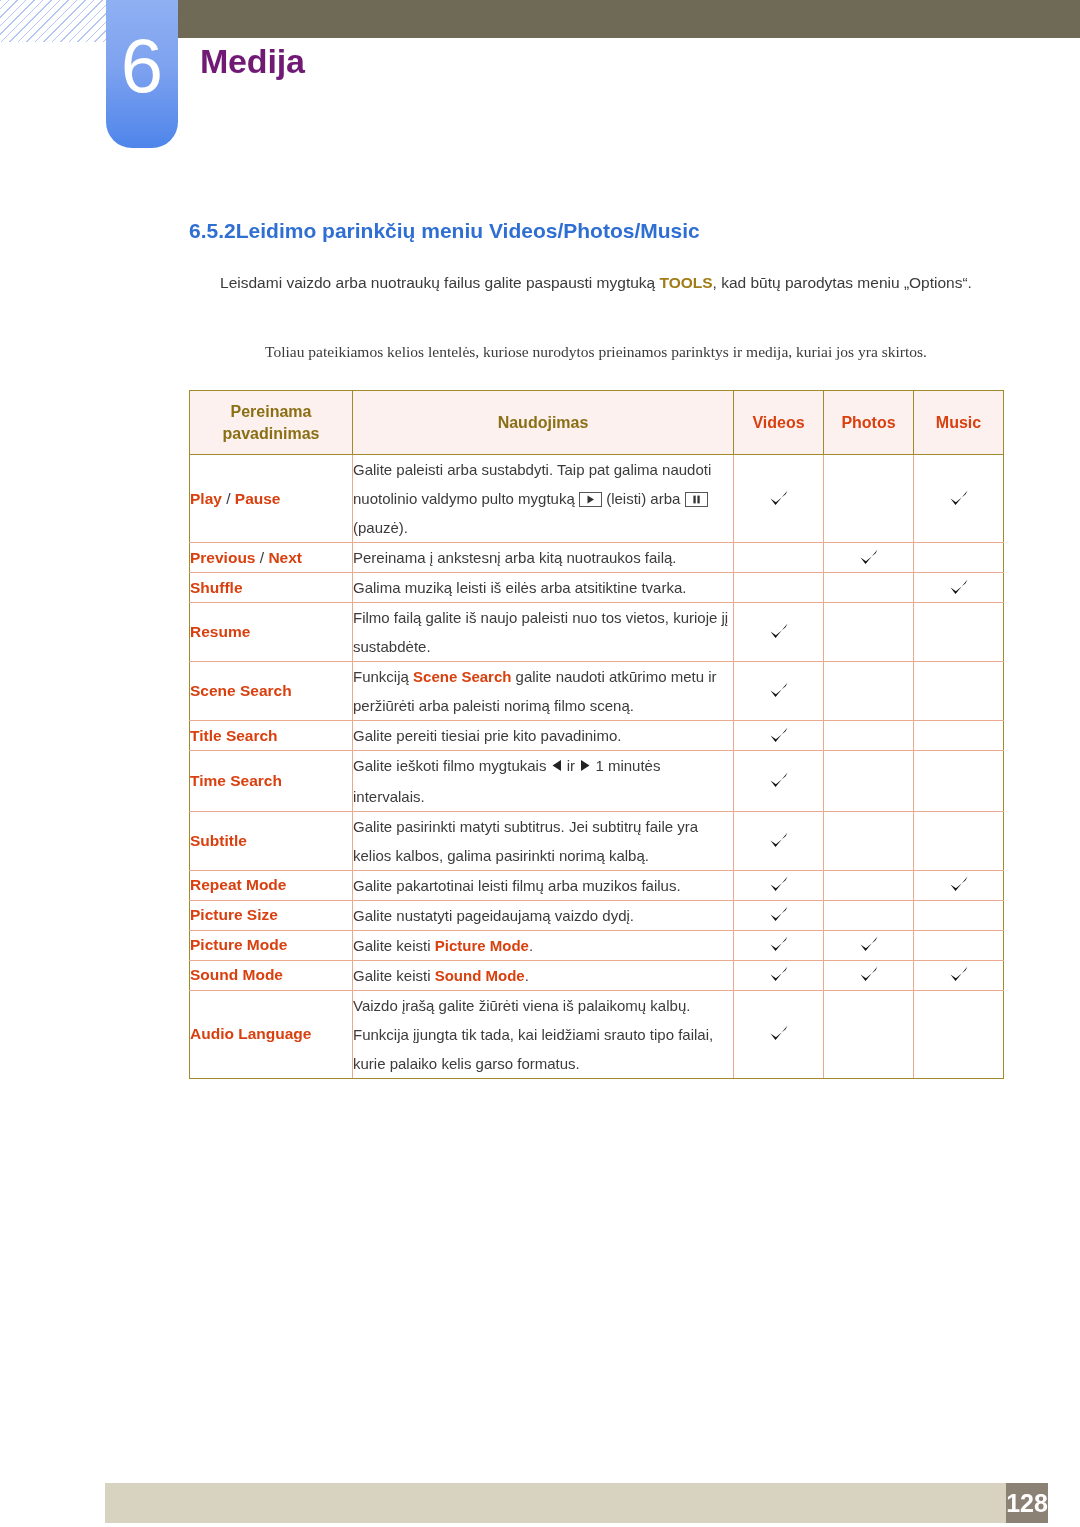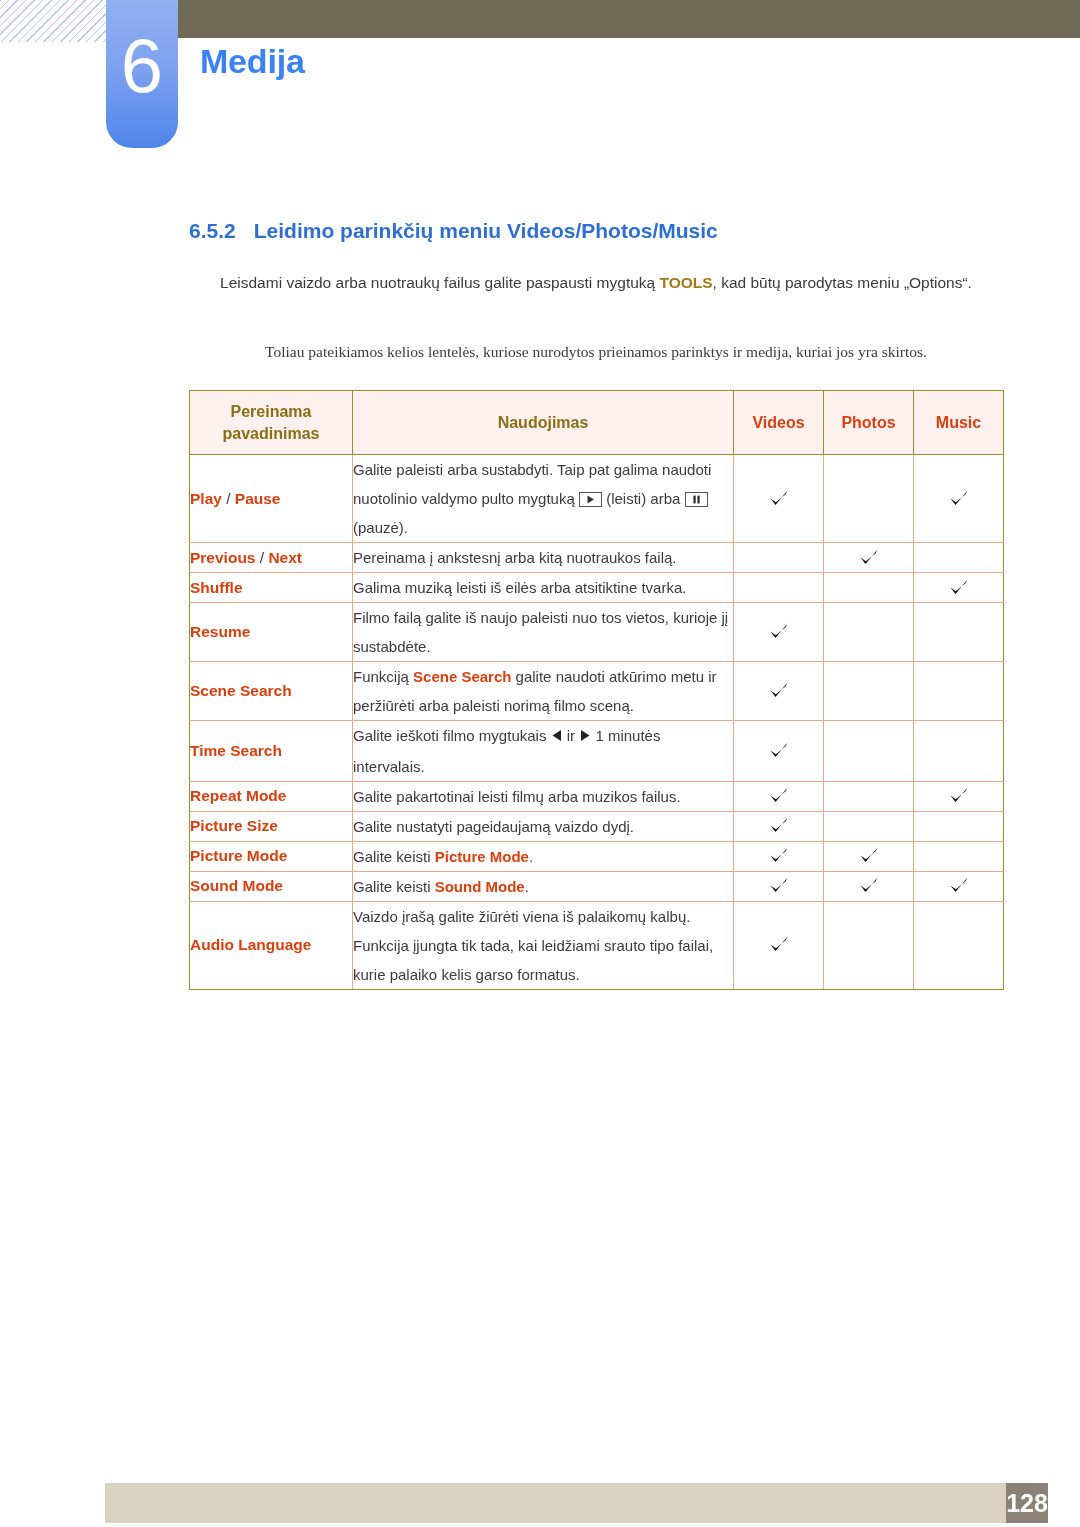--- a/index.html
+++ b/index.html
@@ -47,33 +47,33 @@
     font-size: 76px;
     line-height: 76px;
     color: #ffffff;
     font-weight: 400;
   }
   .chapter-title {
     position: absolute;
     left: 200px; top: 42px;
     font-size: 34px;
     font-weight: bold;
-    color: #3b82f6;
+    color: #701a75;
     letter-spacing: -0.2px;
   }
 
   .section-heading {
     position: absolute;
     left: 189px; top: 219px;
     font-size: 21px;
     font-weight: bold;
     color: #2f6fd4;
     white-space: nowrap;
   }
-  .section-heading .num { margin-right: 18px; }
+  .section-heading .num { }
 
   .para {
     position: absolute;
     left: 189px;
     width: 814px;
     font-size: 15.5px;
     line-height: 30px;
     color: #3b3b3b;
     text-align: center;
   }
@@ -274,33 +274,51 @@
       <tr>
         <td class="name"><span>Scene Search</span></td>
         <td class="use"><span>Funkciją </span><span class="kw">Scene Search</span><span> galite naudoti atkūrimo metu ir peržiūrėti arba paleisti norimą filmo sceną.</span></td>
         <td class="mark"><span class="check"><svg width="22" height="22" viewBox="0 0 22 22">
               <path d="M2.5 10.5 L7.5 17 L19.5 2.5 L17.6 6.2 L7.9 14.2 Z" fill="#111"></path>
             </svg></span></td>
         <td class="mark"></td>
         <td class="mark"></td>
       </tr>
       <tr>
+        <td class="name"><span>Title Search</span></td>
+        <td class="use"><span>Galite pereiti tiesiai prie kito pavadinimo.</span></td>
+        <td class="mark"><span class="check"><svg width="22" height="22" viewBox="0 0 22 22">
+              <path d="M2.5 10.5 L7.5 17 L19.5 2.5 L17.6 6.2 L7.9 14.2 Z" fill="#111"></path>
+            </svg></span></td>
+        <td class="mark"></td>
+        <td class="mark"></td>
+      </tr>
+      <tr>
         <td class="name"><span>Time Search</span></td>
         <td class="use"><span>Galite ieškoti filmo mygtukais </span><span class="tri-inline"><svg width="12" height="13" viewBox="0 0 12 13">
               <path d="M10 1 L10 12 L1.5 6.5 Z" fill="#222"></path>
             </svg></span><span> ir </span><span class="tri-inline"><svg width="12" height="13" viewBox="0 0 12 13">
               <path d="M2 1 L2 12 L10.5 6.5 Z" fill="#222"></path>
             </svg></span><span> 1 minutės intervalais.</span></td>
         <td class="mark"><span class="check"><svg width="22" height="22" viewBox="0 0 22 22">
               <path d="M2.5 10.5 L7.5 17 L19.5 2.5 L17.6 6.2 L7.9 14.2 Z" fill="#111"></path>
             </svg></span></td>
         <td class="mark"></td>
         <td class="mark"></td>
       </tr>
       <tr>
+        <td class="name"><span>Subtitle</span></td>
+        <td class="use"><span>Galite pasirinkti matyti subtitrus. Jei subtitrų faile yra kelios kalbos, galima pasirinkti norimą kalbą.</span></td>
+        <td class="mark"><span class="check"><svg width="22" height="22" viewBox="0 0 22 22">
+              <path d="M2.5 10.5 L7.5 17 L19.5 2.5 L17.6 6.2 L7.9 14.2 Z" fill="#111"></path>
+            </svg></span></td>
+        <td class="mark"></td>
+        <td class="mark"></td>
+      </tr>
+      <tr>
         <td class="name"><span>Repeat Mode</span></td>
         <td class="use"><span>Galite pakartotinai leisti filmų arba muzikos failus.</span></td>
         <td class="mark"><span class="check"><svg width="22" height="22" viewBox="0 0 22 22">
               <path d="M2.5 10.5 L7.5 17 L19.5 2.5 L17.6 6.2 L7.9 14.2 Z" fill="#111"></path>
             </svg></span></td>
         <td class="mark"></td>
         <td class="mark"><span class="check"><svg width="22" height="22" viewBox="0 0 22 22">
               <path d="M2.5 10.5 L7.5 17 L19.5 2.5 L17.6 6.2 L7.9 14.2 Z" fill="#111"></path>
             </svg></span></td>
       </tr>

